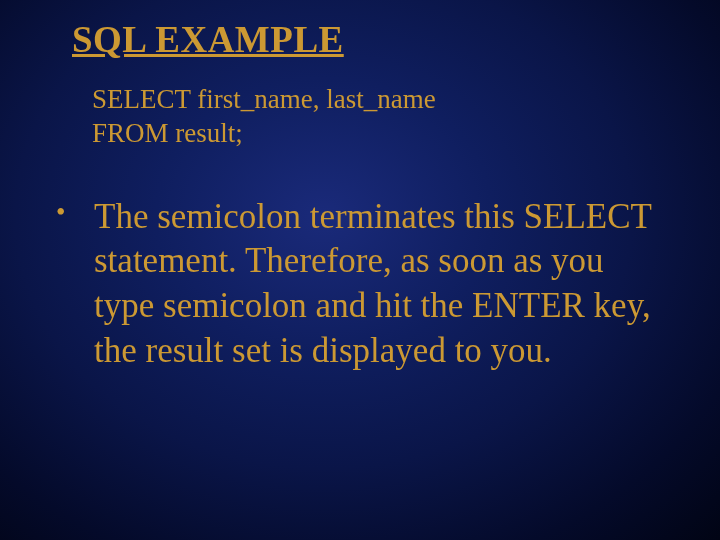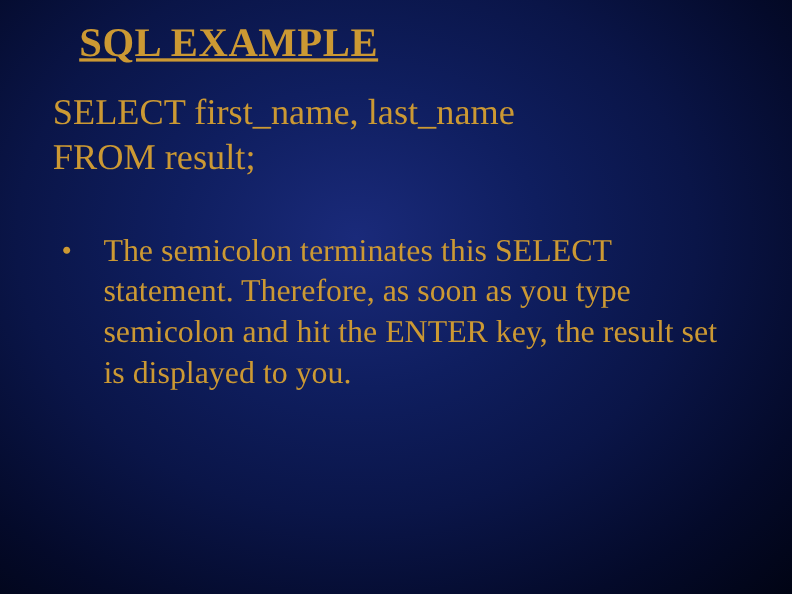--- a/index.html
+++ b/index.html
@@ -21,34 +21,35 @@
     }
     .title {
       font-size: 37px;
       color: #cc9933;
       text-decoration: underline;
       margin-left: 24px;
       margin-bottom: 22px;
       letter-spacing: 0.5px;
     }
     .code-block {
-      font-size: 33px;
+      font-size: 27px;
       color: #cc9933;
       margin-bottom: 14px;
       line-height: 1.25;
+      margin-left: 44px;
     }
     .code-line {
       display: block;
     }
     .bullet-list {
       list-style: none;
       margin-top: 4px;
     }
     .bullet-item {
-      font-size: 29px;
+      font-size: 35px;
       color: #cc9933;
       line-height: 1.28;
       position: relative;
       padding-left: 46px;
       margin-top: 44px;
     }
     .bullet-item::before {
       content: "•";
       position: absolute;
       left: 8px;

